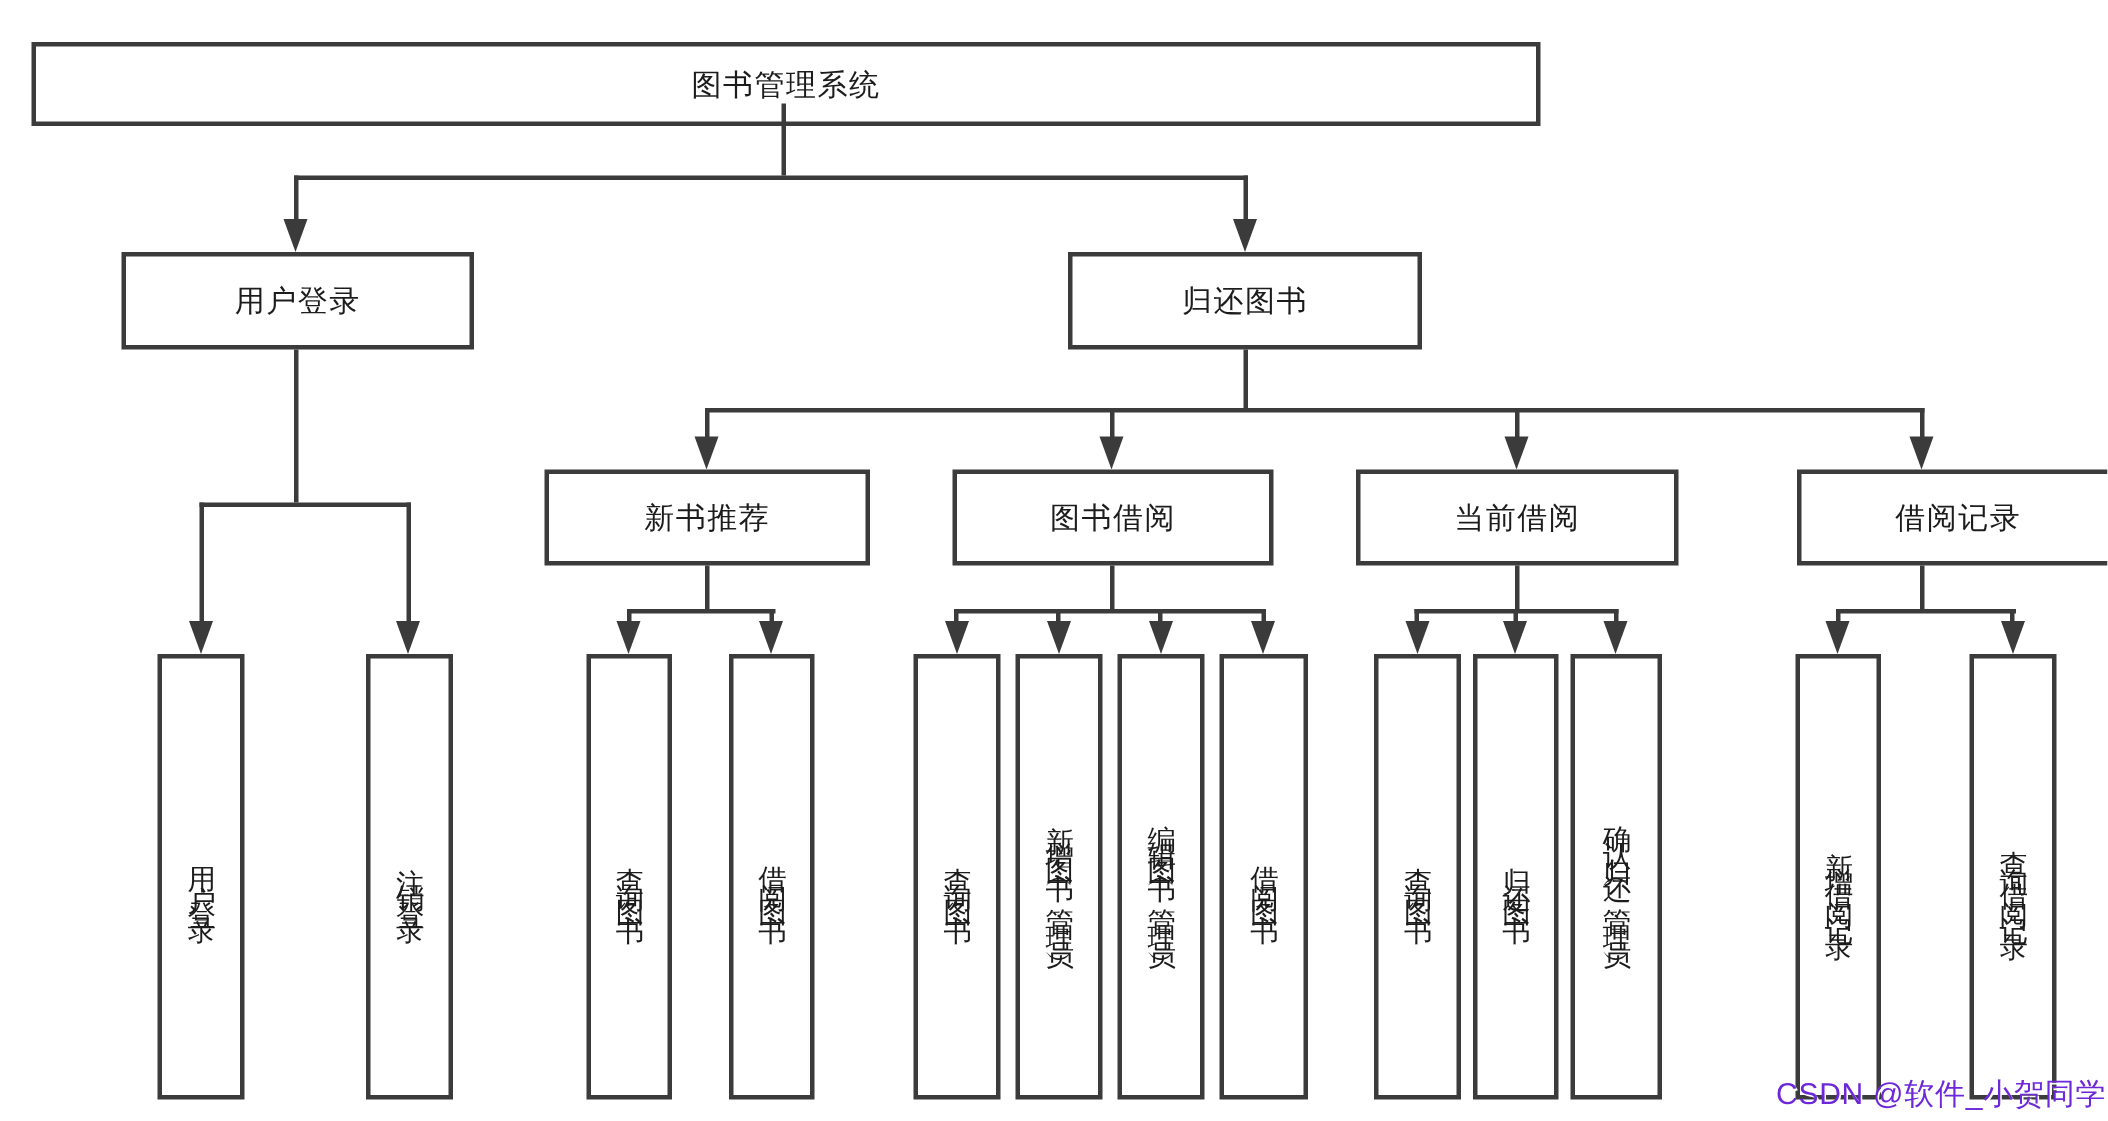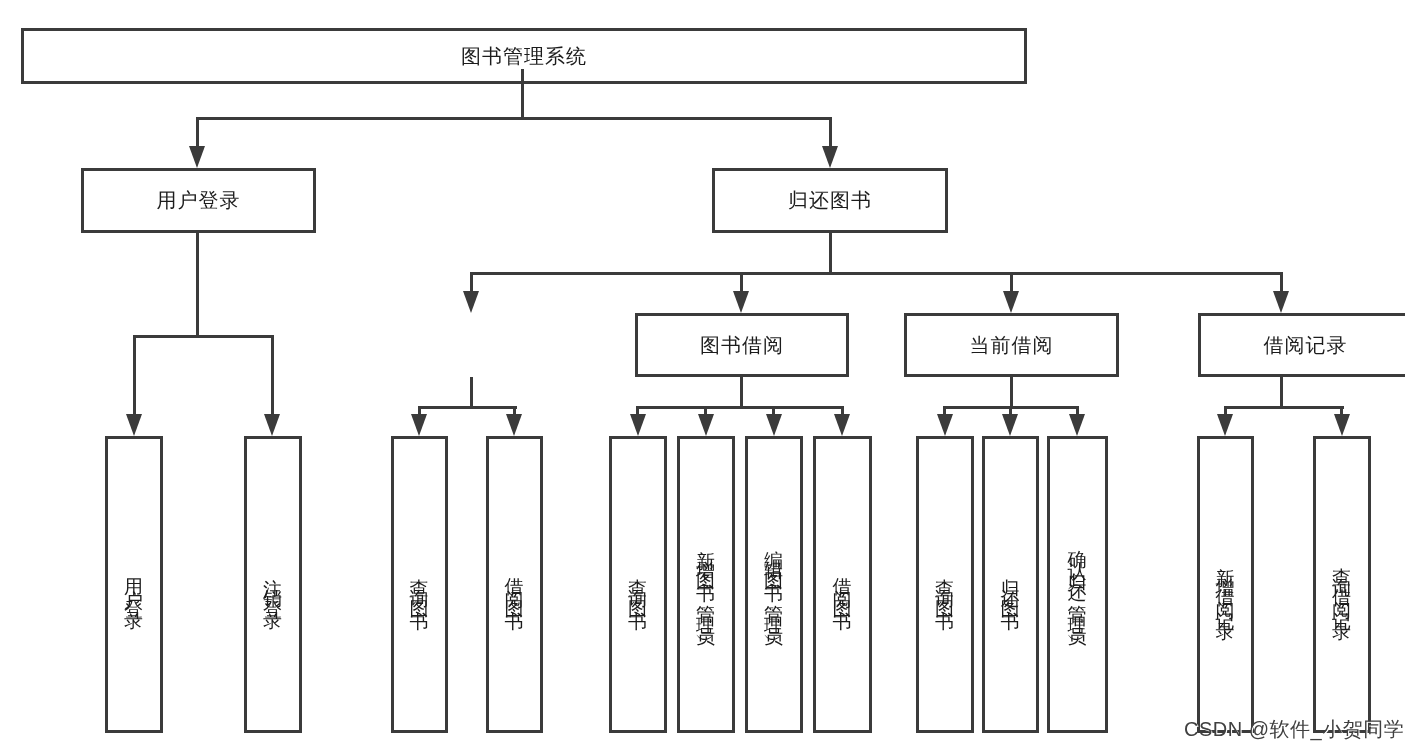--- a/index.html
+++ b/index.html
@@ -19,21 +19,21 @@
     font-size:19px; letter-spacing:11px; line-height:1;
   }
   .line { position:absolute; background:#3b3b3b; }
   .arrow {
     position:absolute; width:0; height:0;
     border-left:8px solid transparent; border-right:8px solid transparent;
     border-top:22px solid #3b3b3b;
   }
   .watermark {
     position:absolute; left:1184px; top:716px; z-index:5;
-    font-size:20px; color:#404040; letter-spacing:0.5px; white-space:nowrap;
+    font-size:20px; color:#6d28d9; letter-spacing:0.5px; white-space:nowrap;
     text-shadow:1px 1px 0 #ffffff;
   }
 </style>
 </head>
 <body>
 
 <div class="canvas">
 
   <div class="box hlabel" style="left:21px;top:28px;width:1006px;height:56px;">图书管理系统</div>
 
@@ -58,20 +58,21 @@
   <div class="line" style="left:470px;top:272px;width:813px;height:3px;"></div>
   <div class="line" style="left:470px;top:272px;width:3px;height:25px;"></div>
   <div class="arrow" style="left:463px;top:291px;"></div>
   <div class="line" style="left:740px;top:272px;width:3px;height:25px;"></div>
   <div class="arrow" style="left:733px;top:291px;"></div>
   <div class="line" style="left:1010px;top:272px;width:3px;height:25px;"></div>
   <div class="arrow" style="left:1003px;top:291px;"></div>
   <div class="line" style="left:1280px;top:272px;width:3px;height:25px;"></div>
   <div class="arrow" style="left:1273px;top:291px;"></div>
 
+  <div class="box hlabel" style="left:363px;top:313px;width:217px;height:64px;">新书推荐</div>
   <div class="box hlabel" style="left:904px;top:313px;width:215px;height:64px;">当前借阅</div>
   <div class="box hlabel" style="left:635px;top:313px;width:214px;height:64px;">图书借阅</div>
   <div class="box hlabel" style="left:1174px;top:313px;width:215px;height:64px;margin-left:24px;">借阅记录</div>
 
   <div class="line" style="left:470px;top:377px;width:3px;height:29px;"></div>
   <div class="line" style="left:418px;top:406px;width:99px;height:3px;"></div>
   <div class="line" style="left:418px;top:406px;width:3px;height:14px;"></div>
   <div class="arrow" style="left:411px;top:414px;"></div>
   <div class="line" style="left:513px;top:406px;width:3px;height:14px;"></div>
   <div class="arrow" style="left:506px;top:414px;"></div>

